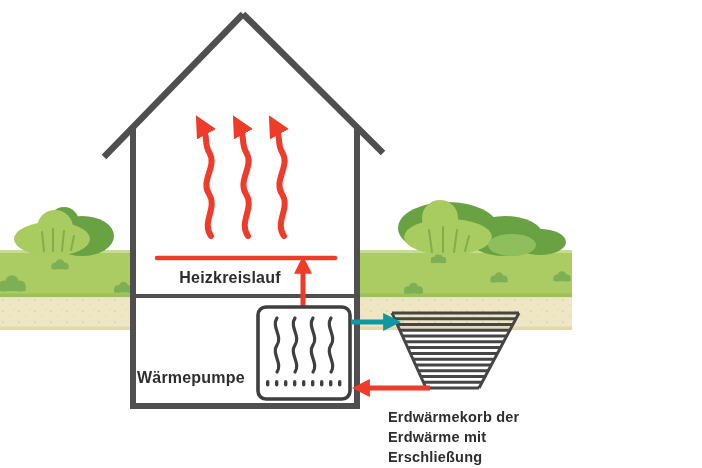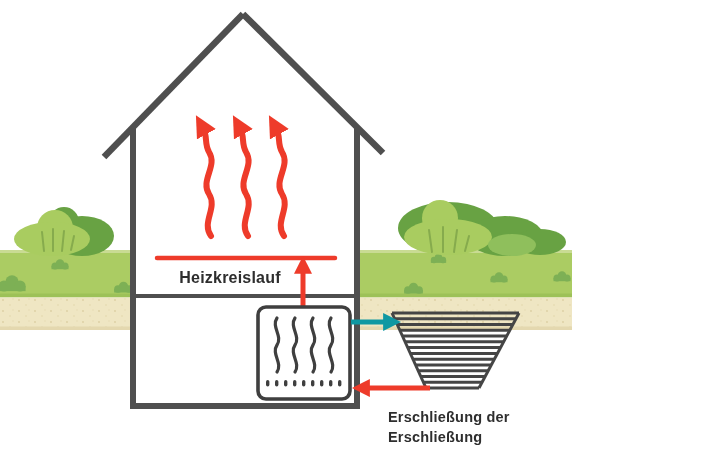--- a/index.html
+++ b/index.html
@@ -174,18 +174,20 @@
     <line x1="426.0" y1="388.0" x2="479.0" y2="388.0"></line>
     <line x1="392.0" y1="313.0" x2="426.0" y2="388.0"></line>
     <line x1="519.0" y1="313.0" x2="479.0" y2="388.0"></line>
   </g>
 
   <path d="M 351,322 L 389,322" stroke="#0f98a2" stroke-width="5" stroke-linecap="butt" fill="none" marker-end="url(#mTeal)"></path>
   <path d="M 430,388 L 364,388" stroke="#ee3b2a" stroke-width="5" stroke-linecap="butt" fill="none" marker-end="url(#mRed)"></path>
 </svg>
 
 <div class="lbl" id="heiz-label">Heizkreislauf</div>
+<div class="lbl" id="pump-label">Wärmepumpe</div>
 <div class="lbl" id="caption">
-  <div>Erschließung der</div>
+  <div>Erdwärmekorb der</div>
+  <div>Erdwärme mit</div>
   <div>Erschließung</div>
 </div>
 
 </div>
 
 </body></html>

